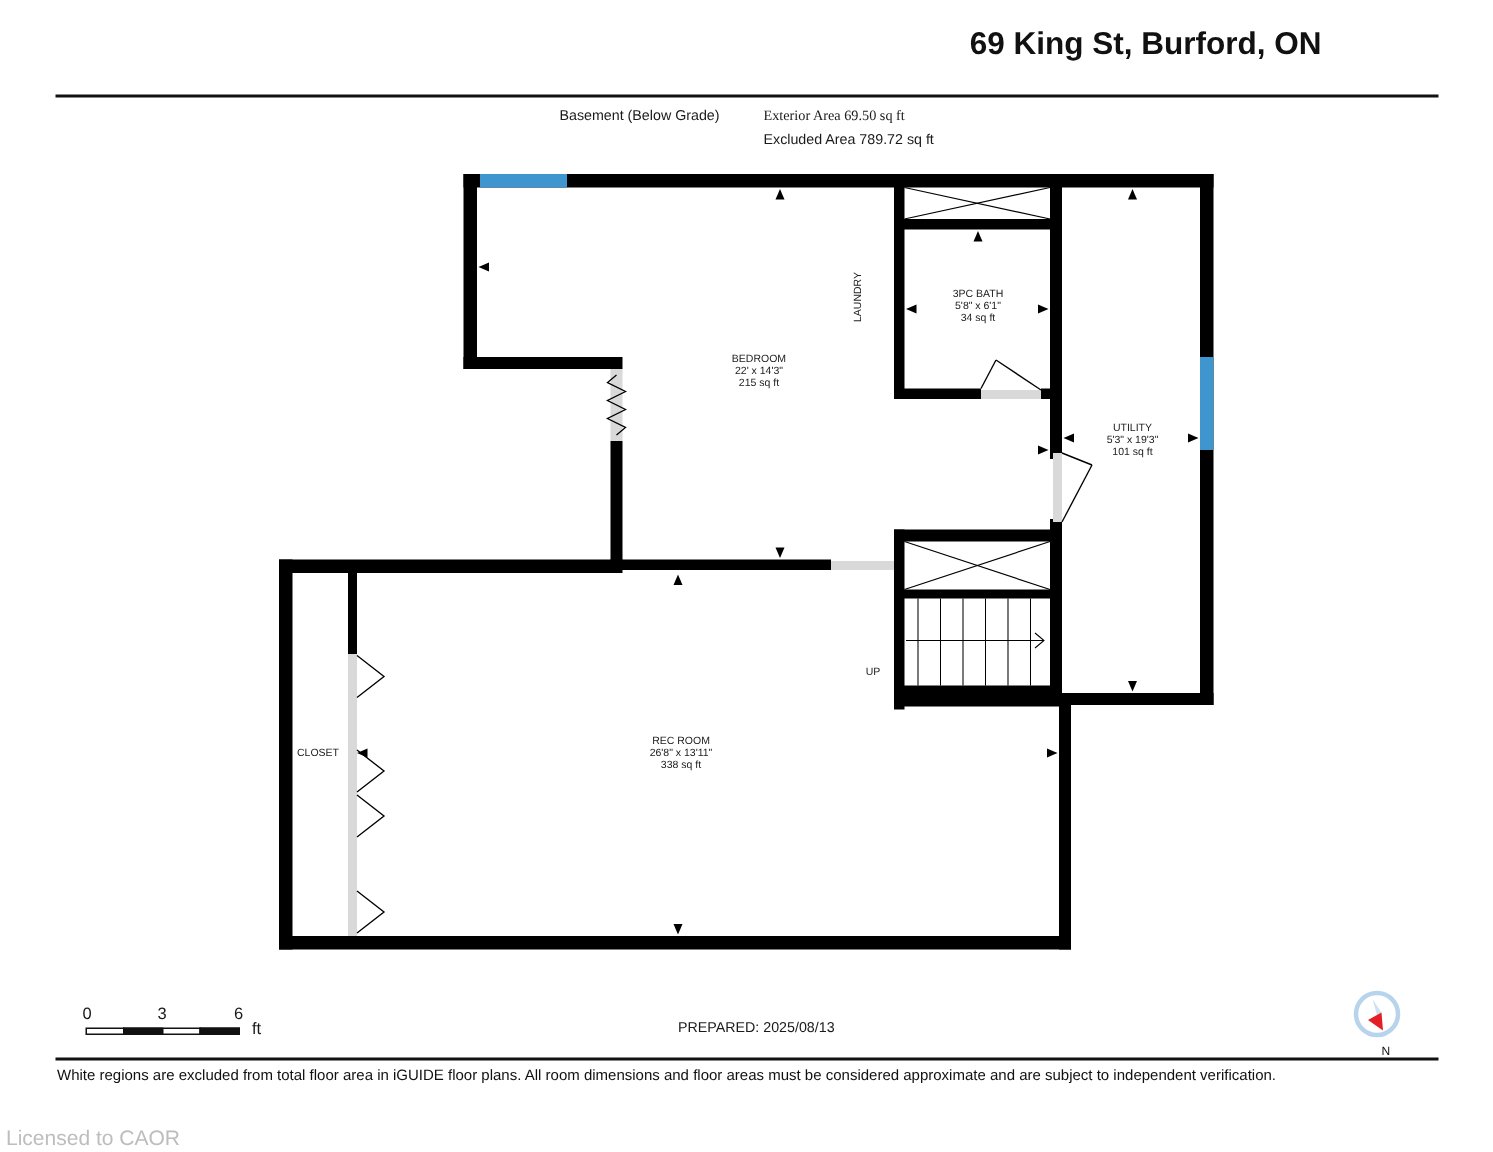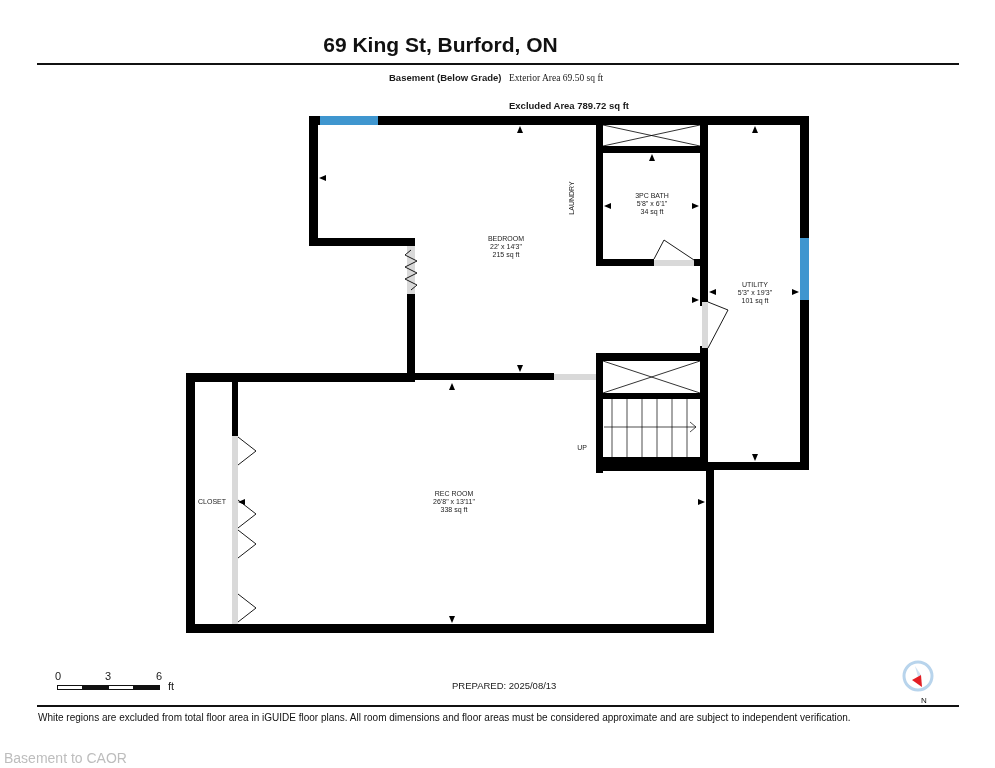--- a/index.html
+++ b/index.html
@@ -1,22 +1,22 @@
 <!DOCTYPE html>
 <html><head>
   <meta charset="utf-8">
   <style>
     html, body { margin: 0; padding: 0; background: #ffffff; }
     body { width: 995px; height: 768px; position: relative; overflow: hidden; font-family: "Liberation Sans", sans-serif; color: #1a1a1a; }
-    .title { position: absolute; left: 0; top: 33px; width: 881px; text-align: center; font-size: 21px; font-weight: bold; color: #111; }
+    .title { position: absolute; left: 0; top: 18px; width: 881px; text-align: right; font-size: 21px; font-weight: bold; color: #111; }
     .rule-top { position: absolute; left: 37px; top: 63px; width: 922px; height: 2px; background: #111; }
     .area-block { position: absolute; left: 373px; top: 70px; font-size: 9.5px; line-height: 16px; }
-    .area-block .lvl { position: absolute; left: 16px; top: 0; font-weight: bold; white-space: nowrap; }
+    .area-block .lvl { position: absolute; left: 0; top: 0; font-weight: normal; white-space: nowrap; }
     .area-block .ext { position: absolute; left: 136px; top: 0; white-space: nowrap; font-family: Liberation Serif, serif; }
-    .area-block .exc { position: absolute; left: 136px; top: 28px; white-space: nowrap; font-weight: bold; }
+    .area-block .exc { position: absolute; left: 136px; top: 16px; white-space: nowrap; }
     svg.plan { position: absolute; left: 0; top: 0; }
     .room-label { font-family: "Liberation Sans", sans-serif; font-size: 7px; fill: #222; text-anchor: middle; }
     .scale { position: absolute; left: 55px; top: 670px; width: 140px; height: 30px; }
     .scale .t { position: absolute; top: 0; font-size: 11px; }
     .scale .bar { position: absolute; top: 15px; height: 5px; border: 1px solid #111; box-sizing: border-box; }
     .prepared { position: absolute; left: 452px; top: 680px; font-size: 9.5px; }
     .compass { position: absolute; left: 902px; top: 660px; width: 32px; height: 46px; }
     .rule-bottom { position: absolute; left: 37px; top: 705px; width: 922px; height: 2px; background: #111; }
     .disclaimer { position: absolute; left: 38px; top: 712px; font-size: 10px; color: #111; white-space: nowrap; }
     .license { position: absolute; left: 4px; top: 750px; font-size: 14px; color: #bdbdbd; }
@@ -185,13 +185,13 @@
   <svg width="32" height="46" viewBox="0 0 32 46">
     <circle cx="16" cy="16" r="14" fill="#fff" stroke="#b8d4ec" stroke-width="3"></circle>
     <polygon points="13,6 19,15 16,17" fill="#cfe2f3"></polygon>
     <polygon points="19,15 20,27 10,20" fill="#e31e24"></polygon>
     <text x="19" y="43" font-size="8" font-family="Liberation Sans, sans-serif" fill="#111">N</text>
   </svg>
 </div>
 
 <div class="rule-bottom"></div>
 <div class="disclaimer">White regions are excluded from total floor area in iGUIDE floor plans. All room dimensions and floor areas must be considered approximate and are subject to independent verification.</div>
-<div class="license">Basement to CAOR</div>
+<div class="license">Licensed to CAOR</div>
 
 </body></html>

